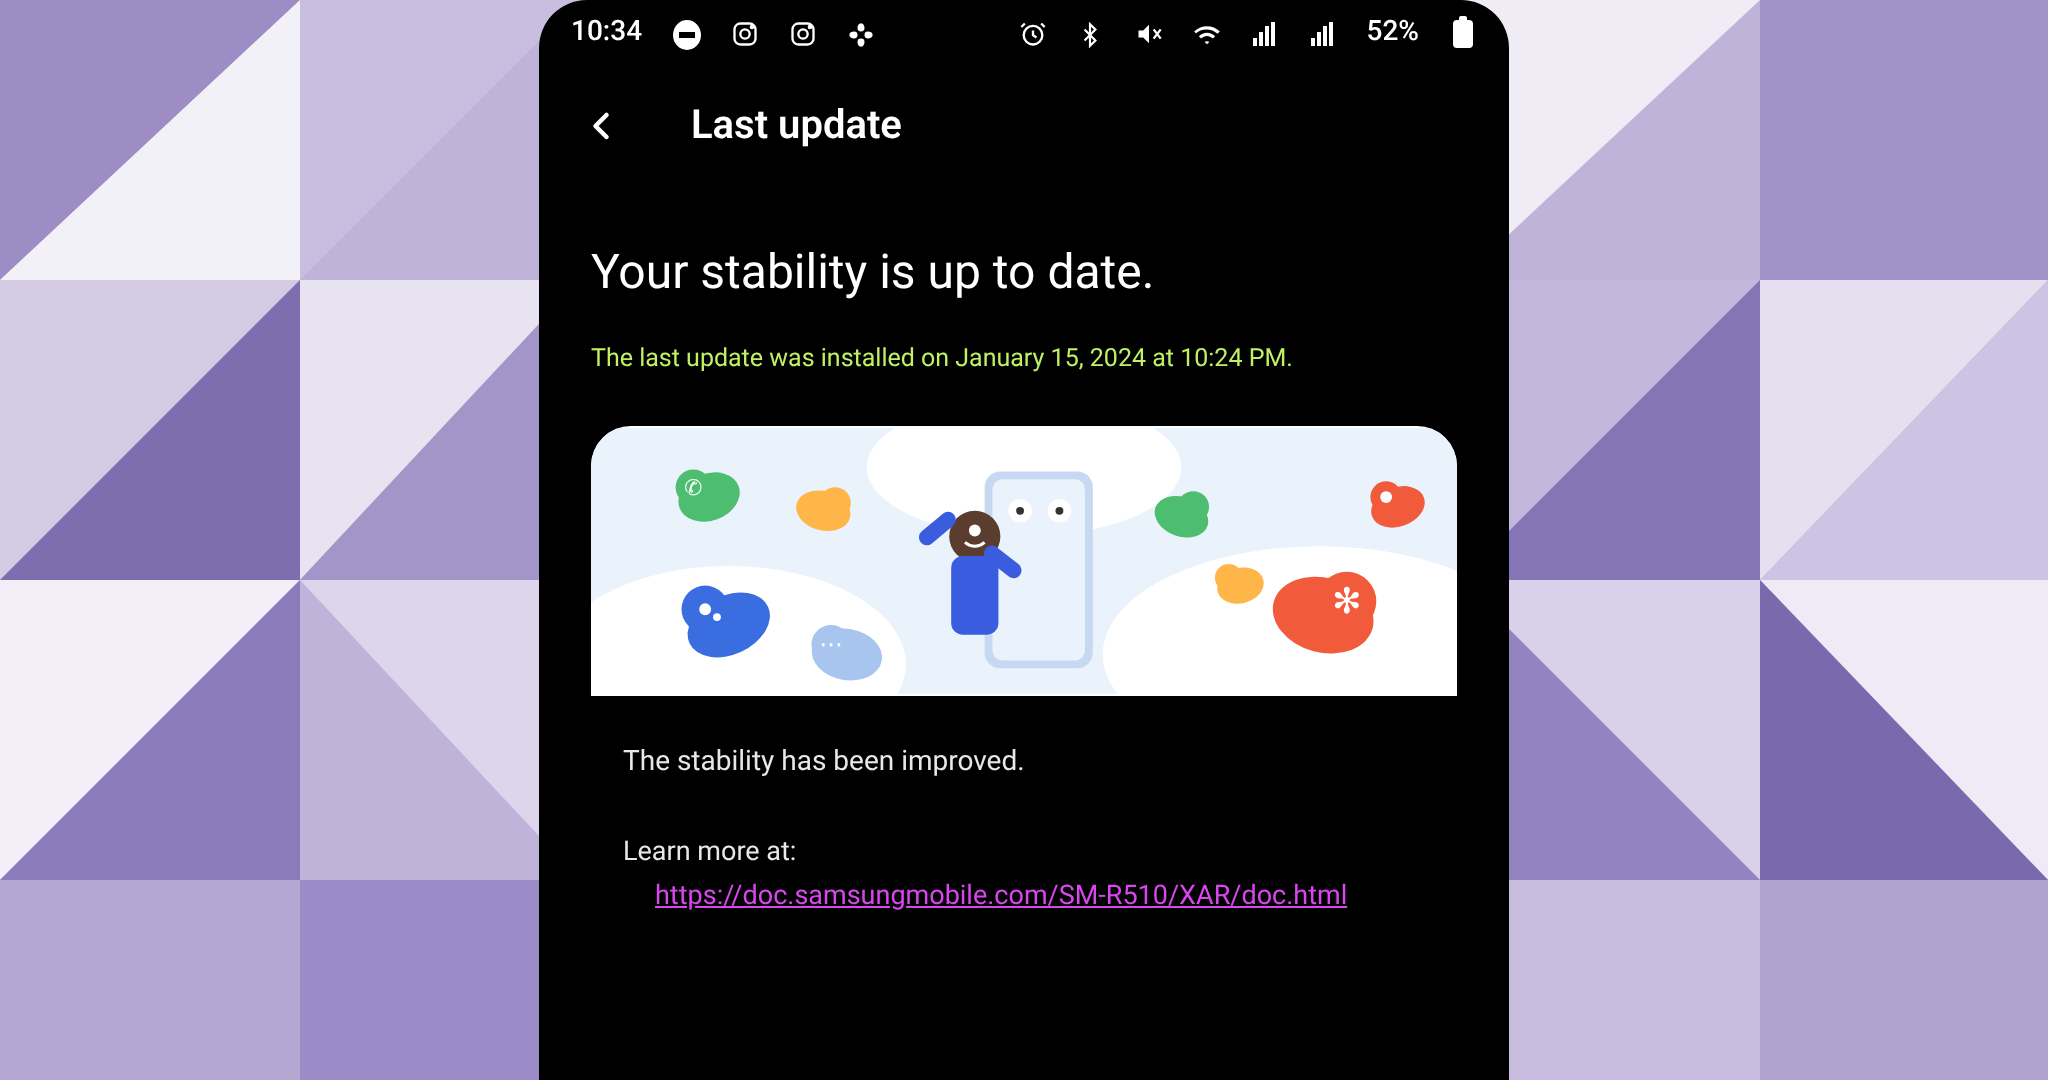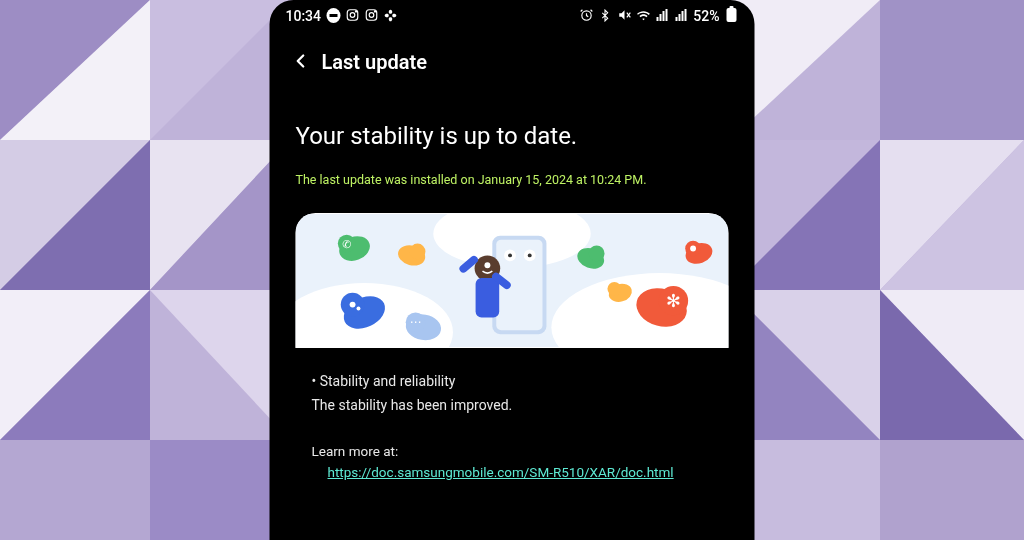--- a/index.html
+++ b/index.html
@@ -37,34 +37,34 @@
     .status-bar {
       display: flex;
       justify-content: space-between;
       align-items: center;
       padding: 8px 16px 4px;
       font-size: 14px;
       font-weight: 500;
     }
     .status-left, .status-right {
       display: flex;
-      align-items: flex-start;
-      gap: 5px;
+      align-items: flex-end;
+      gap: 15px;
     }
     .status-icon {
       width: 14px;
       height: 14px;
       display: inline-flex;
       align-items: center;
       justify-content: center;
     }
     .header {
       display: flex;
-      align-items: flex-start;
-      gap: 10px;
+      align-items: flex-end;
+      gap: 34px;
       padding: 22px 20px 10px;
     }
     .back-chevron {
       width: 22px;
       height: 22px;
       display: flex;
       align-items: center;
       justify-content: center;
     }
     .header-title {
@@ -104,21 +104,21 @@
     .release-notes .bullet {
       margin-bottom: 2px;
     }
     .learn-more {
       margin-top: 24px;
       font-size: 13.5px;
       color: #e8e8e8;
     }
     .learn-more .link {
       text-decoration: underline;
-      color: #5eead4;
+      color: #d946ef;
       word-break: break-all;
       padding-left: 16px;
     }
     .dnd-circle {
       width: 15px; height: 15px; border-radius: 50%;
       background: #fff; position: relative;
     }
     .dnd-circle::after {
       content: ''; position: absolute; left: 3px; right: 3px; top: 6px;
       height: 3px; background: #000;
@@ -308,21 +308,20 @@
         <circle cx="195" cy="55" r="13" fill="#5a3d2e"></circle>
         <rect x="183" y="65" width="24" height="40" rx="6" fill="#3a5de0"></rect>
         <rect x="165" y="55" width="22" height="8" rx="4" fill="#3a5de0" transform="rotate(-40 165 55)"></rect>
         <rect x="203" y="58" width="22" height="8" rx="4" fill="#3a5de0" transform="rotate(38 203 58)"></rect>
         <circle cx="195" cy="52" r="3" fill="#fff"></circle>
         <path d="M190 58 q5 4 10 0" stroke="#fff" stroke-width="1.5" fill="none"></path>
       </svg>
     </div>
 
     <div class="release-notes">
-      <div class="bullet">• Stability and reliability</div>
       <div>The stability has been improved.</div>
       <div class="learn-more">
         <div>Learn more at:</div>
         <a class="link">https://doc.samsungmobile.com/SM-R510/XAR/doc.html</a>
       </div>
     </div>
   </div>
 </div>
 
 </body></html>

